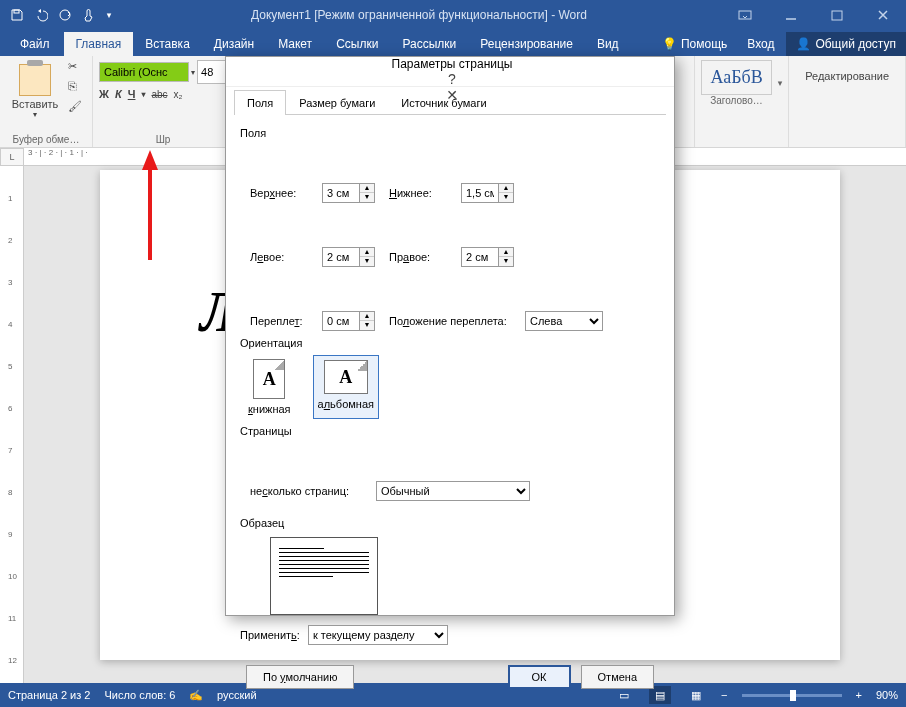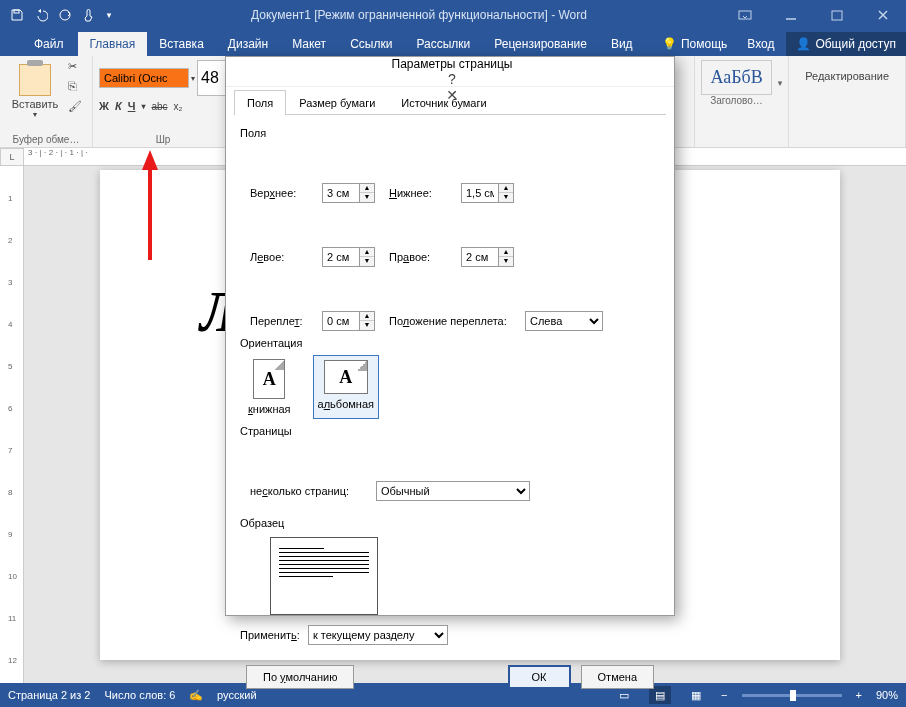--- a/index.html
+++ b/index.html
@@ -7,40 +7,40 @@
 
 
 .titlebar { height: 30px; background: #2b579a; color: #fff; display: flex; align-items: center; font-size: 12px; }
 .titlebar .qat { display: flex; align-items: center; gap: 2px; padding-left: 6px; }
 .titlebar .qat .qbtn { width: 22px; height: 22px; display: flex; align-items: center; justify-content: center; color: #fff; }
 .titlebar .title { flex: 1; text-align: center; color: #d7e2f2; }
 .titlebar .winctrl { display: flex; }
 .titlebar .winctrl .wbtn { width: 46px; height: 30px; display: flex; align-items: center; justify-content: center; color: #c3d3ea; }
 
 
-.ribtabs { height: 26px; background: #2b579a; display: flex; align-items: flex-end; color: #fff; font-size: 12px; padding-left: 20px; }
+.ribtabs { height: 26px; background: #2b579a; display: flex; align-items: flex-end; color: #fff; font-size: 12px; padding-left: 6px; }
 .ribtabs .tab { padding: 5px 12px; cursor: pointer; }
 .ribtabs .tab.file { background: #2b579a; color: #fff; padding: 5px 14px; }
 .ribtabs .tab.active { background: #f3f3f3; color: #2b579a; }
 .ribtabs .spacer { flex: 1; }
 .ribtabs .help { display: flex; align-items: center; gap: 4px; padding: 5px 8px; }
 .ribtabs .share { padding: 5px 10px; display: flex; align-items: center; gap: 4px; background: #1e3e6e; }
 
 
 .ribbon { height: 92px; background: #f3f3f3; border-bottom: 1px solid #d6d6d6; display: flex; font-size: 11px; color: #444; }
 .ribbon .group { border-right: 1px solid #ddd; padding: 4px 6px 0 6px; display: flex; flex-direction: column; justify-content: space-between; }
 .ribbon .glabel { text-align: center; font-size: 10px; color: #666; padding-bottom: 2px; }
 .ribbon .paste { display: flex; flex-direction: column; align-items: center; width: 58px; }
 .ribbon .paste .icon { width: 32px; height: 32px; background: #fce7c0; border: 1px solid #d6a85b; position: relative; margin-top: 4px; }
 .ribbon .paste .icon::after { content: ""; position: absolute; top: -5px; left: 7px; width: 16px; height: 6px; background: #a8a8a8; border-radius: 2px; }
 .ribbon .minibtns { display: flex; flex-direction: column; gap: 2px; margin-left: 4px; }
 .ribbon .minibtns .mb { width: 18px; height: 18px; }
 .ribbon .fontrow { display: flex; align-items: center; gap: 2px; }
-.ribbon input.fontname { width: 90px; height: 20px; font-size: 11px; border: 1px solid #bbb; padding: 0 4px; background: #f97316; }
-.ribbon input.fontsize { width: 30px; height: 36px; font-size: 16px; border: 1px solid #bbb; padding: 0 3px; background: #fff; }
+.ribbon input.fontname { width: 90px; height: 20px; font-size: 11px; border: 1px solid #bbb; padding: 0 4px; background: #84cc16; }
+.ribbon input.fontsize { width: 30px; height: 24px; font-size: 11px; border: 1px solid #bbb; padding: 0 3px; background: #fff; }
 .ribbon .toolrow { display: flex; gap: 6px; margin-top: 4px; align-items: center; }
 .ribbon .toolrow span { font-size: 11px; font-weight: bold; }
 .ribbon .styles { display: flex; align-items: center; gap: 6px; }
 .ribbon .stylebox { border: 1px solid #ccc; padding: 6px 8px; font-family: "Times New Roman", serif; font-size: 18px; color: #2b579a; }
 .ribbon .stylelbl { font-size: 10px; color: #666; }
 .ribbon .editing { padding: 10px; }
 
 
 .workarea { position: relative; height: 535px; background: #e6e6e6; }
 .rulercorner { position: absolute; left: 0; top: 0; width: 24px; height: 18px; background: #f6f6f6; border: 1px solid #ccc; font-size: 9px; display: flex; align-items: center; justify-content: center; color: #666; }

